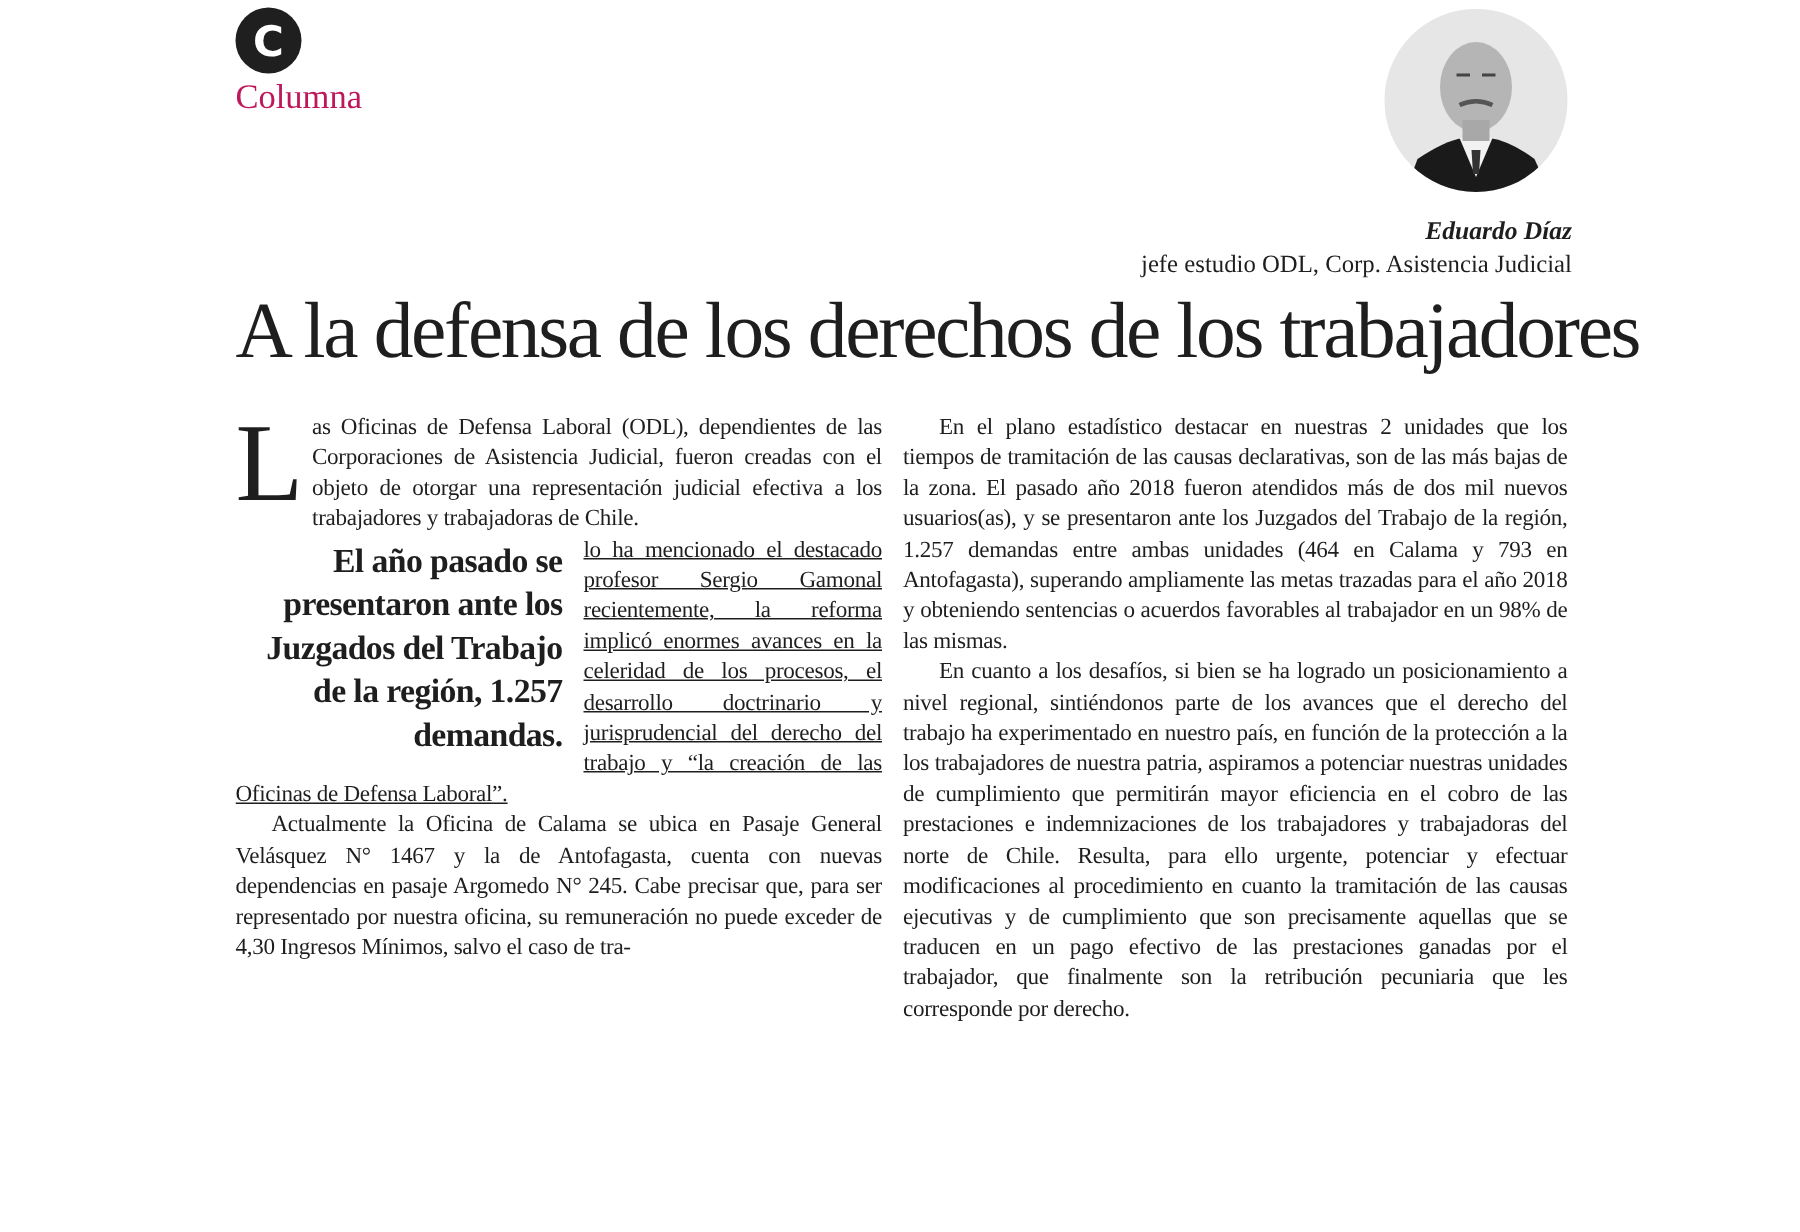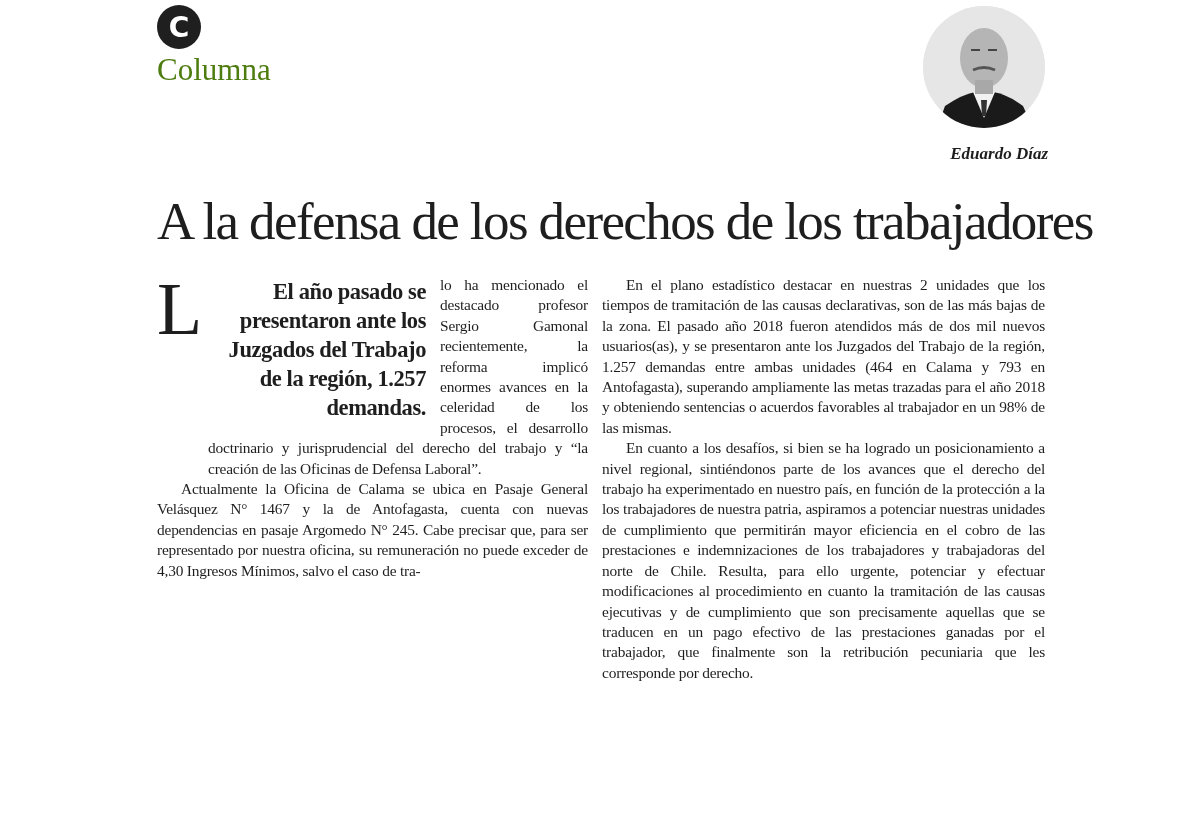--- a/index.html
+++ b/index.html
@@ -1,30 +1,30 @@
 <!DOCTYPE html>
 <html><head>
   <meta charset="utf-8">
   <style>
     html, body { margin: 0; padding: 0; background: #ffffff; }
     body { width: 1200px; height: 821px; position: relative; overflow: hidden; color: #1e1e1e; font-family: "DejaVu Serif", serif; }
     .badge { position: absolute; left: 157px; top: 5px; width: 44px; height: 44px; border-radius: 50%; background: #1f1f1f; color: #fff; display: flex; align-items: center; justify-content: center; font-family: "DejaVu Sans", sans-serif; font-weight: bold; font-size: 28px; }
-    .section { position: absolute; left: 157px; top: 52px; font-family: "Liberation Serif", serif; font-size: 31px; color: #4d7c0f; }
+    .section { position: absolute; left: 157px; top: 52px; font-family: "Liberation Serif", serif; font-size: 23px; color: #be185d; }
     .photo { position: absolute; left: 923px; top: 6px; width: 122px; height: 122px; border-radius: 50%; background: #eaeaea; overflow: hidden; }
     .author { position: absolute; right: 152px; top: 143px; text-align: right; font-family: "Liberation Serif", serif; }
     .author .name { font-style: italic; font-weight: bold; font-size: 17px; line-height: 22px; }
     .author .role { font-size: 16.5px; line-height: 22px; }
     .headline { position: absolute; left: 157px; top: 193px; width: 890px; font-family: "Liberation Serif", serif; font-size: 53px; letter-spacing: -1.6px; line-height: 56px; white-space: nowrap; }
     .col { position: absolute; font-family: "Liberation Serif", serif; font-size: 15.4px; line-height: 20.4px; text-align: justify; letter-spacing: -0.2px; }
     .col p { margin: 0; text-indent: 24px; }
     .col p.first { text-indent: 0; }
     .col1 { left: 157px; top: 275px; width: 431px; }
     .col2 { left: 602px; top: 275px; width: 443px; }
     .dropcap { float: left; font-size: 74px; line-height: 60px; margin: 4px 6px 0 0; font-family: "Liberation Serif", serif; }
-    .pullwrap { overflow: hidden; }
+    .pullwrap { overflow: hidden; text-decoration: underline; }
     .pull { float: left; width: 218px; margin: 2px 14px 4px 0; text-align: right; font-family: "Liberation Serif", serif; font-weight: bold; font-size: 22.5px; line-height: 29px; letter-spacing: -0.4px; }
     .narrow p { text-indent: 0; }
   </style>
 </head>
 <body>
 
 <div class="badge">
     <span>C</span>
   </div>
 <div class="section">Columna</div>
@@ -37,26 +37,27 @@
     <path d="M58 94 L64 94 L63 110 L59 110 Z" fill="#333"></path>
     <ellipse cx="61" cy="52" rx="24" ry="30" fill="#b5b5b5"></ellipse>
     <rect x="52" y="74" width="18" height="14" fill="#a8a8a8"></rect>
     <path d="M48 44 h9 M65 44 h9" stroke="#444" stroke-width="2"></path>
     <path d="M50 64 q11 -5 22 0" stroke="#555" stroke-width="3" fill="none"></path>
   </svg>
 </div>
 
 <div class="author">
   <div class="name">Eduardo Díaz</div>
+  <div class="role">jefe estudio ODL, Corp. Asistencia Judicial</div>
 </div>
 
 <h1 class="headline" style="margin:0;font-weight:normal;">A la defensa de los derechos de los trabajadores</h1>
 
 <div class="col col1">
-  <p class="first"><span class="dropcap">L</span></p>
+  <p class="first"><span class="dropcap">L</span><span>as Oficinas de Defensa Laboral (ODL), dependientes de las Corporaciones de Asistencia Judicial, fueron creadas con el objeto de otorgar una representación judicial efectiva a los trabajadores y trabajadoras de Chile.</span></p>
   <div class="pullwrap narrow">
     <div class="pull">El año pasado se presentaron ante los Juzgados del Trabajo de la región, 1.257 demandas.</div>
     <p>lo ha mencionado el destacado profesor Sergio Gamonal recientemente, la reforma implicó enormes avances en la celeridad de los procesos, el desarrollo doctrinario y jurisprudencial del derecho del trabajo y “la creación de las Oficinas de Defensa Laboral”.</p>
   </div>
   <p>Actualmente la Oficina de Calama se ubica en Pasaje General Velásquez N° 1467 y la de Antofagasta, cuenta con nuevas dependencias en pasaje Argomedo N° 245. Cabe precisar que, para ser representado por nuestra oficina, su remuneración no puede exceder de 4,30 Ingresos Mínimos, salvo el caso de tra-</p>
 </div>
 
 <div class="col col2">
   <p>En el plano estadístico destacar en nuestras 2 unidades que los tiempos de tramitación de las causas declarativas, son de las más bajas de la zona. El pasado año 2018 fueron atendidos más de dos mil nuevos usuarios(as), y se presentaron ante los Juzgados del Trabajo de la región, 1.257 demandas entre ambas unidades (464 en Calama y 793 en Antofagasta), superando ampliamente las metas trazadas para el año 2018 y obteniendo sentencias o acuerdos favorables al trabajador en un 98% de las mismas.</p>
   <p>En cuanto a los desafíos, si bien se ha logrado un posicionamiento a nivel regional, sintiéndonos parte de los avances que el derecho del trabajo ha experimentado en nuestro país, en función de la protección a la los trabajadores de nuestra patria, aspiramos a potenciar nuestras unidades de cumplimiento que permitirán mayor eficiencia en el cobro de las prestaciones e indemnizaciones de los trabajadores y trabajadoras del norte de Chile. Resulta, para ello urgente, potenciar y efectuar modificaciones al procedimiento en cuanto la tramitación de las causas ejecutivas y de cumplimiento que son precisamente aquellas que se traducen en un pago efectivo de las prestaciones ganadas por el trabajador, que finalmente son la retribución pecuniaria que les corresponde por derecho.</p>

